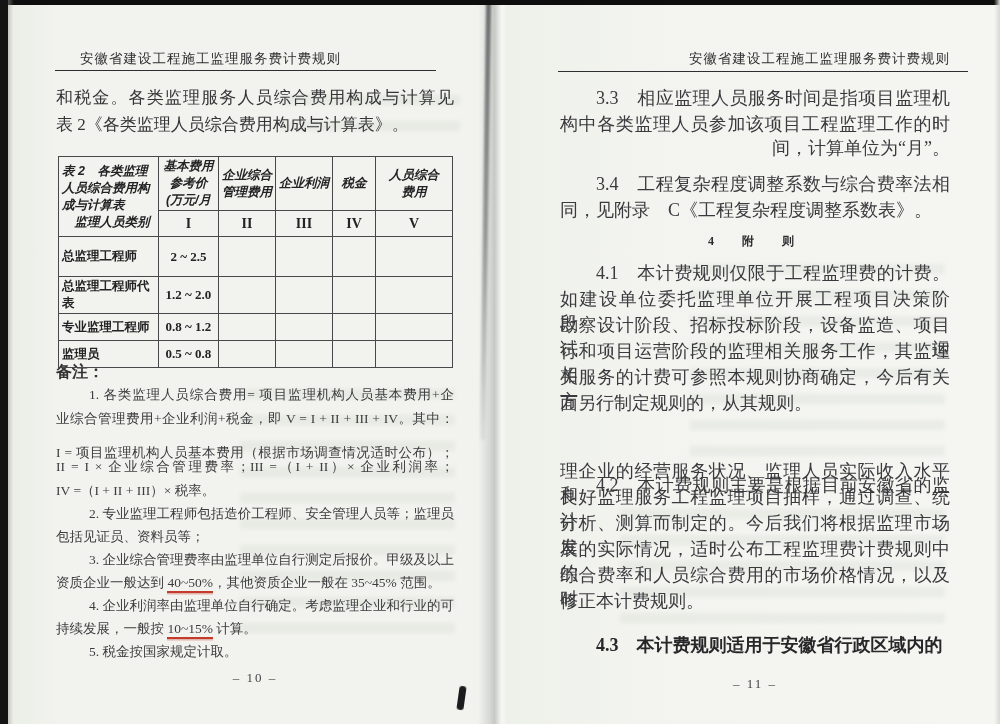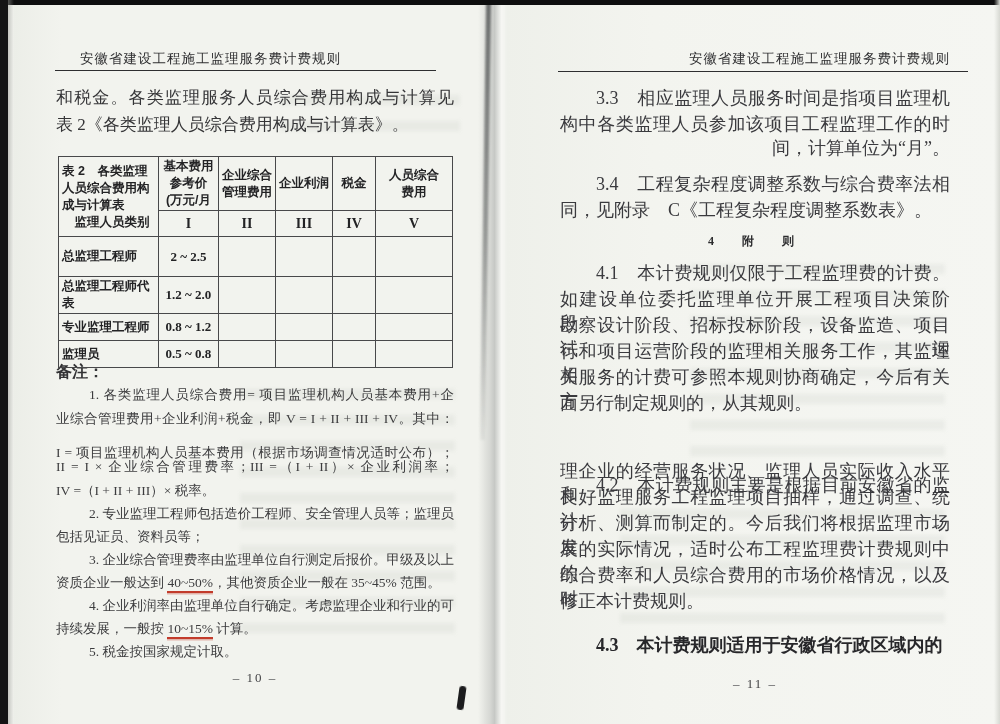--- a/index.html
+++ b/index.html
@@ -113,21 +113,21 @@
   <table class="fee">
     <colgroup>
         <col style="width:100px">
         <col style="width:60px">
         <col style="width:57px">
         <col style="width:57px">
         <col style="width:43px">
         <col style="width:77px">
       </colgroup>
     <tbody>
-        <tr style="height:52px;">
+        <tr style="height:52px;font-style:italic;">
       <td rowspan="2" class="pre">表 2　各类监理
 人员综合费用构
 成与计算表
 　监理人员类别</td>
       <td class="pre ctr">基本费用
 参考价
 (万元/月</td>
       <td class="pre ctr">企业综合
 管理费用</td>
       <td class="pre ctr">企业利润</td>

